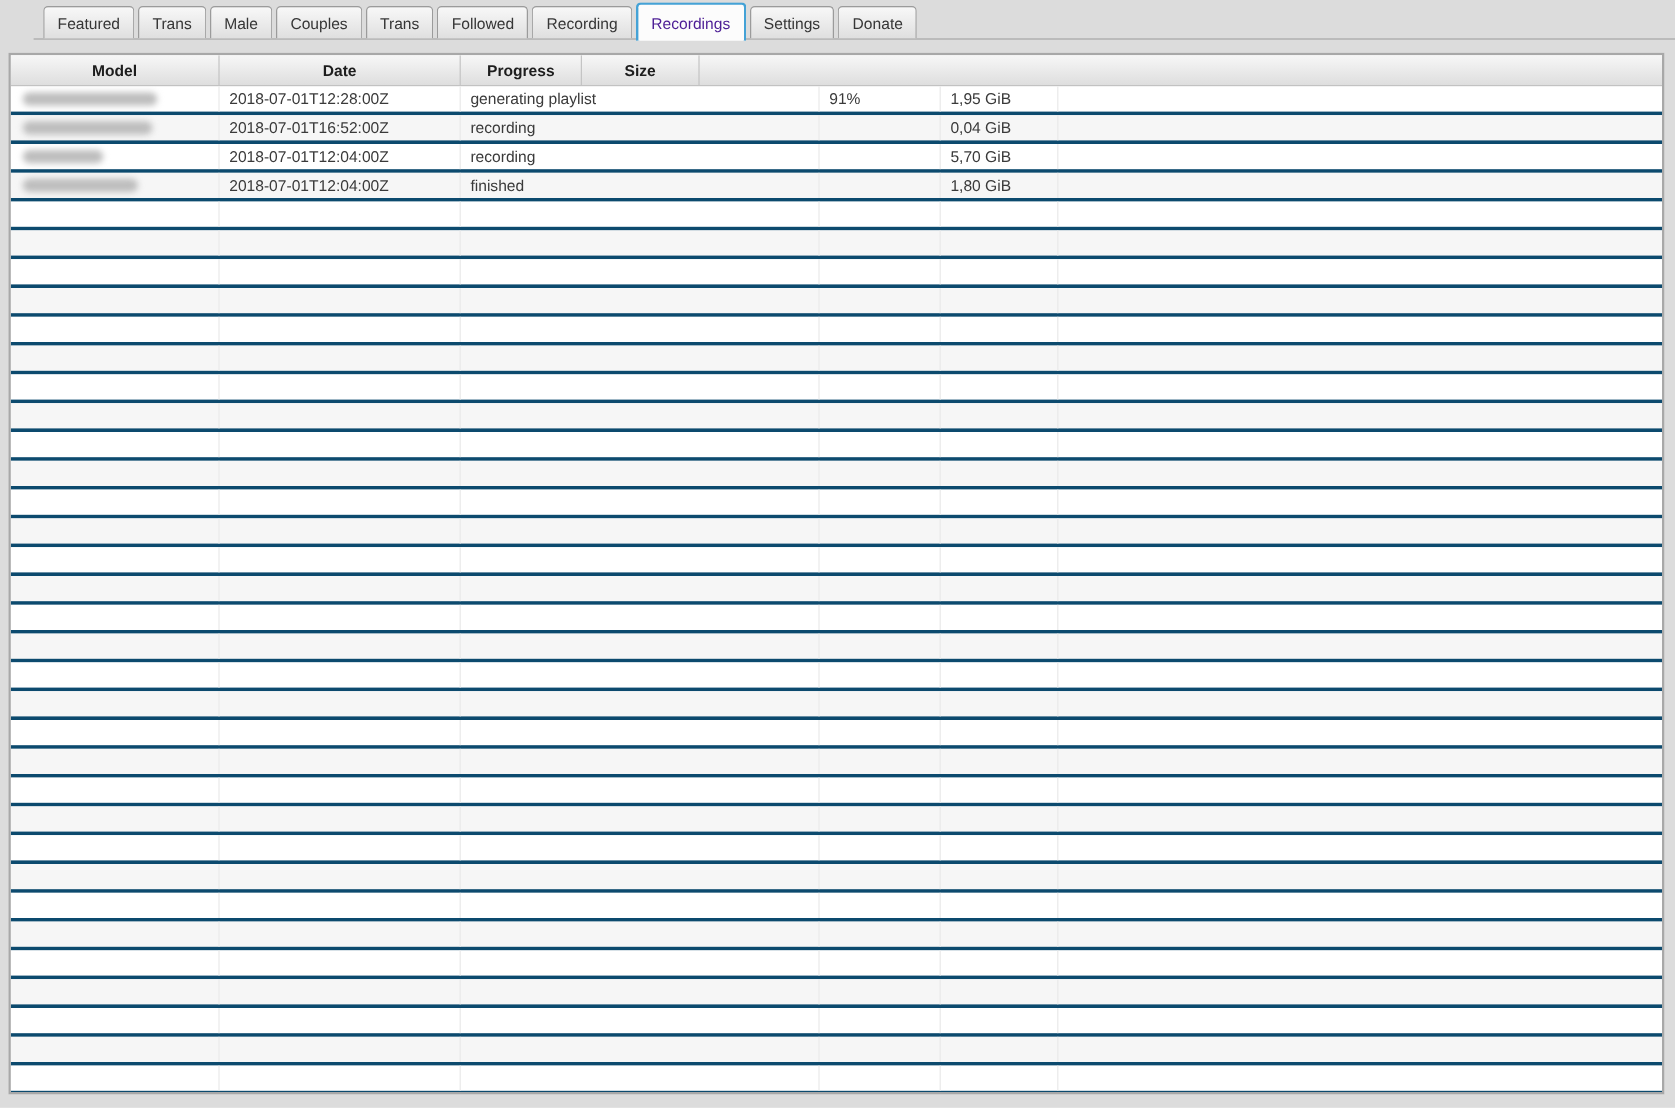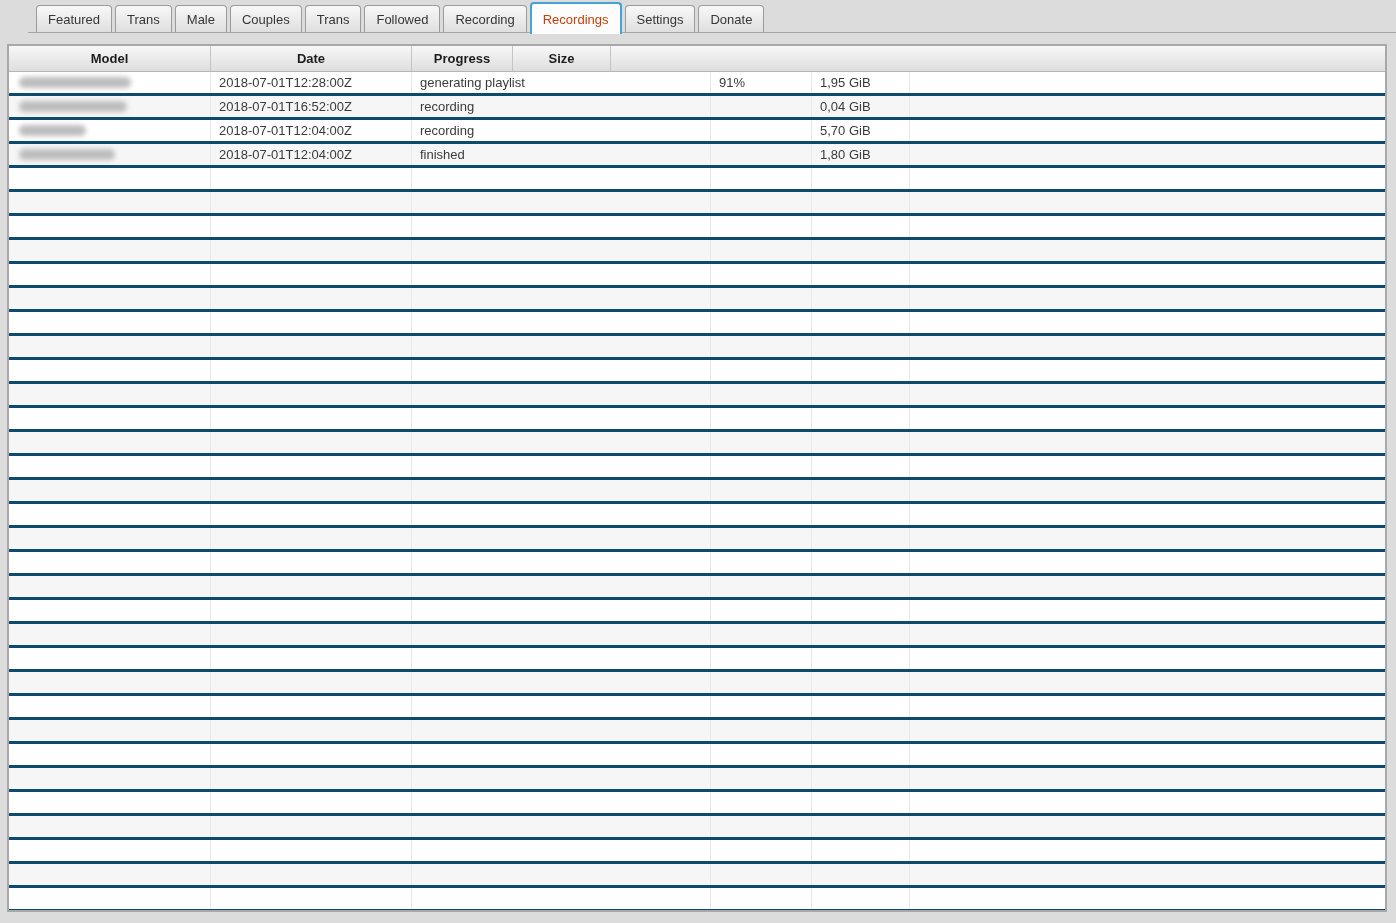--- a/index.html
+++ b/index.html
@@ -36,21 +36,21 @@
     cursor: default;
     white-space: nowrap;
   }
   .tab.selected {
     height: 32px;
     margin-bottom: -2px;
     background: #fcfcfc;
     border: 2px solid #44a2d6;
     border-bottom: none;
     z-index: 2;
-    color: #c2410c;
+    color: #4c1d95;
   }
 
   
   .table {
     position: absolute;
     left: 7px; top: 44px;
     width: 1380px; height: 868px;
     border: 2px solid #a8a8a8;
     background: #ffffff;
     overflow: hidden;
@@ -84,21 +84,21 @@
     align-items: center;
     padding-left: 8px;
     font-size: 13px;
     color: #3a3a3a;
     border-right: 1px solid #e9e9e9;
     overflow: hidden;
     white-space: nowrap;
   }
   .row .cell:last-child { border-right: none; }
 
-  .c0 { width: 202px; }
+  .c0 { width: 174px; }
   .c1 { width: 201px; }
   .c2 { width: 299px; }
   .c3 { width: 101px; }
   .c4 { width: 98px;  }
   .c5 { flex: 1; }
 
   .censor {
     height: 11px;
     border-radius: 6px;
     background: #bdbdbd;

